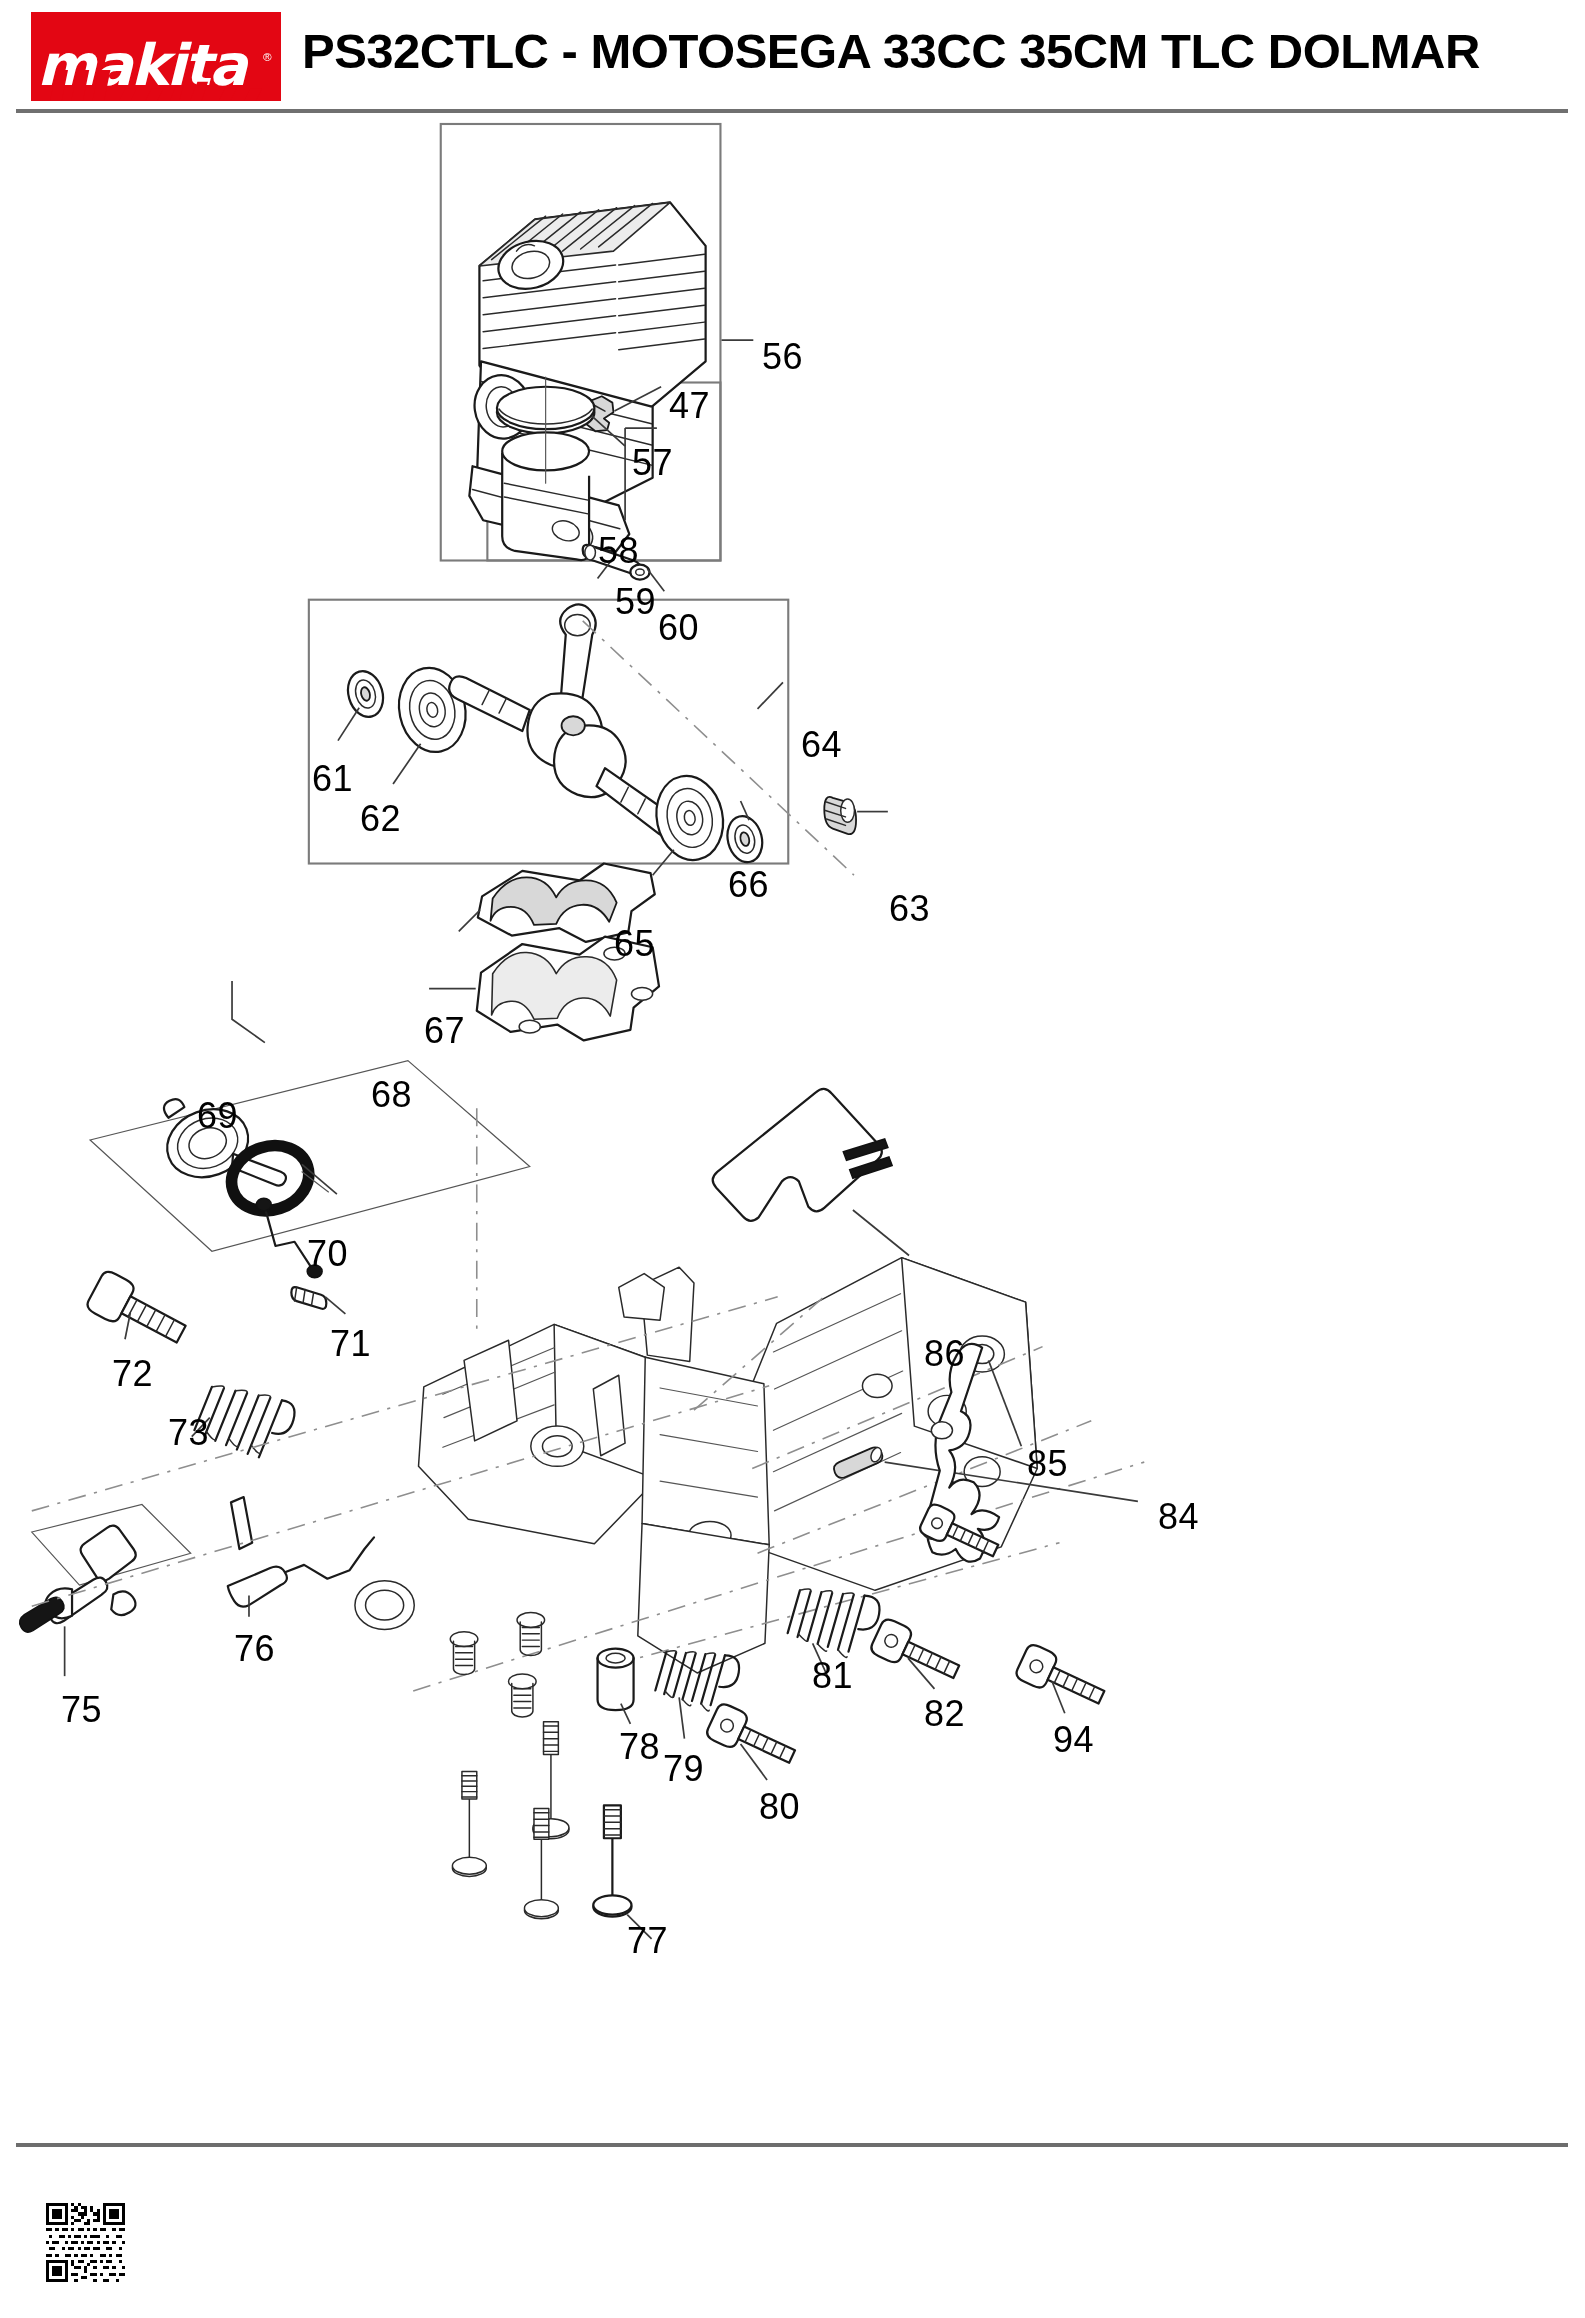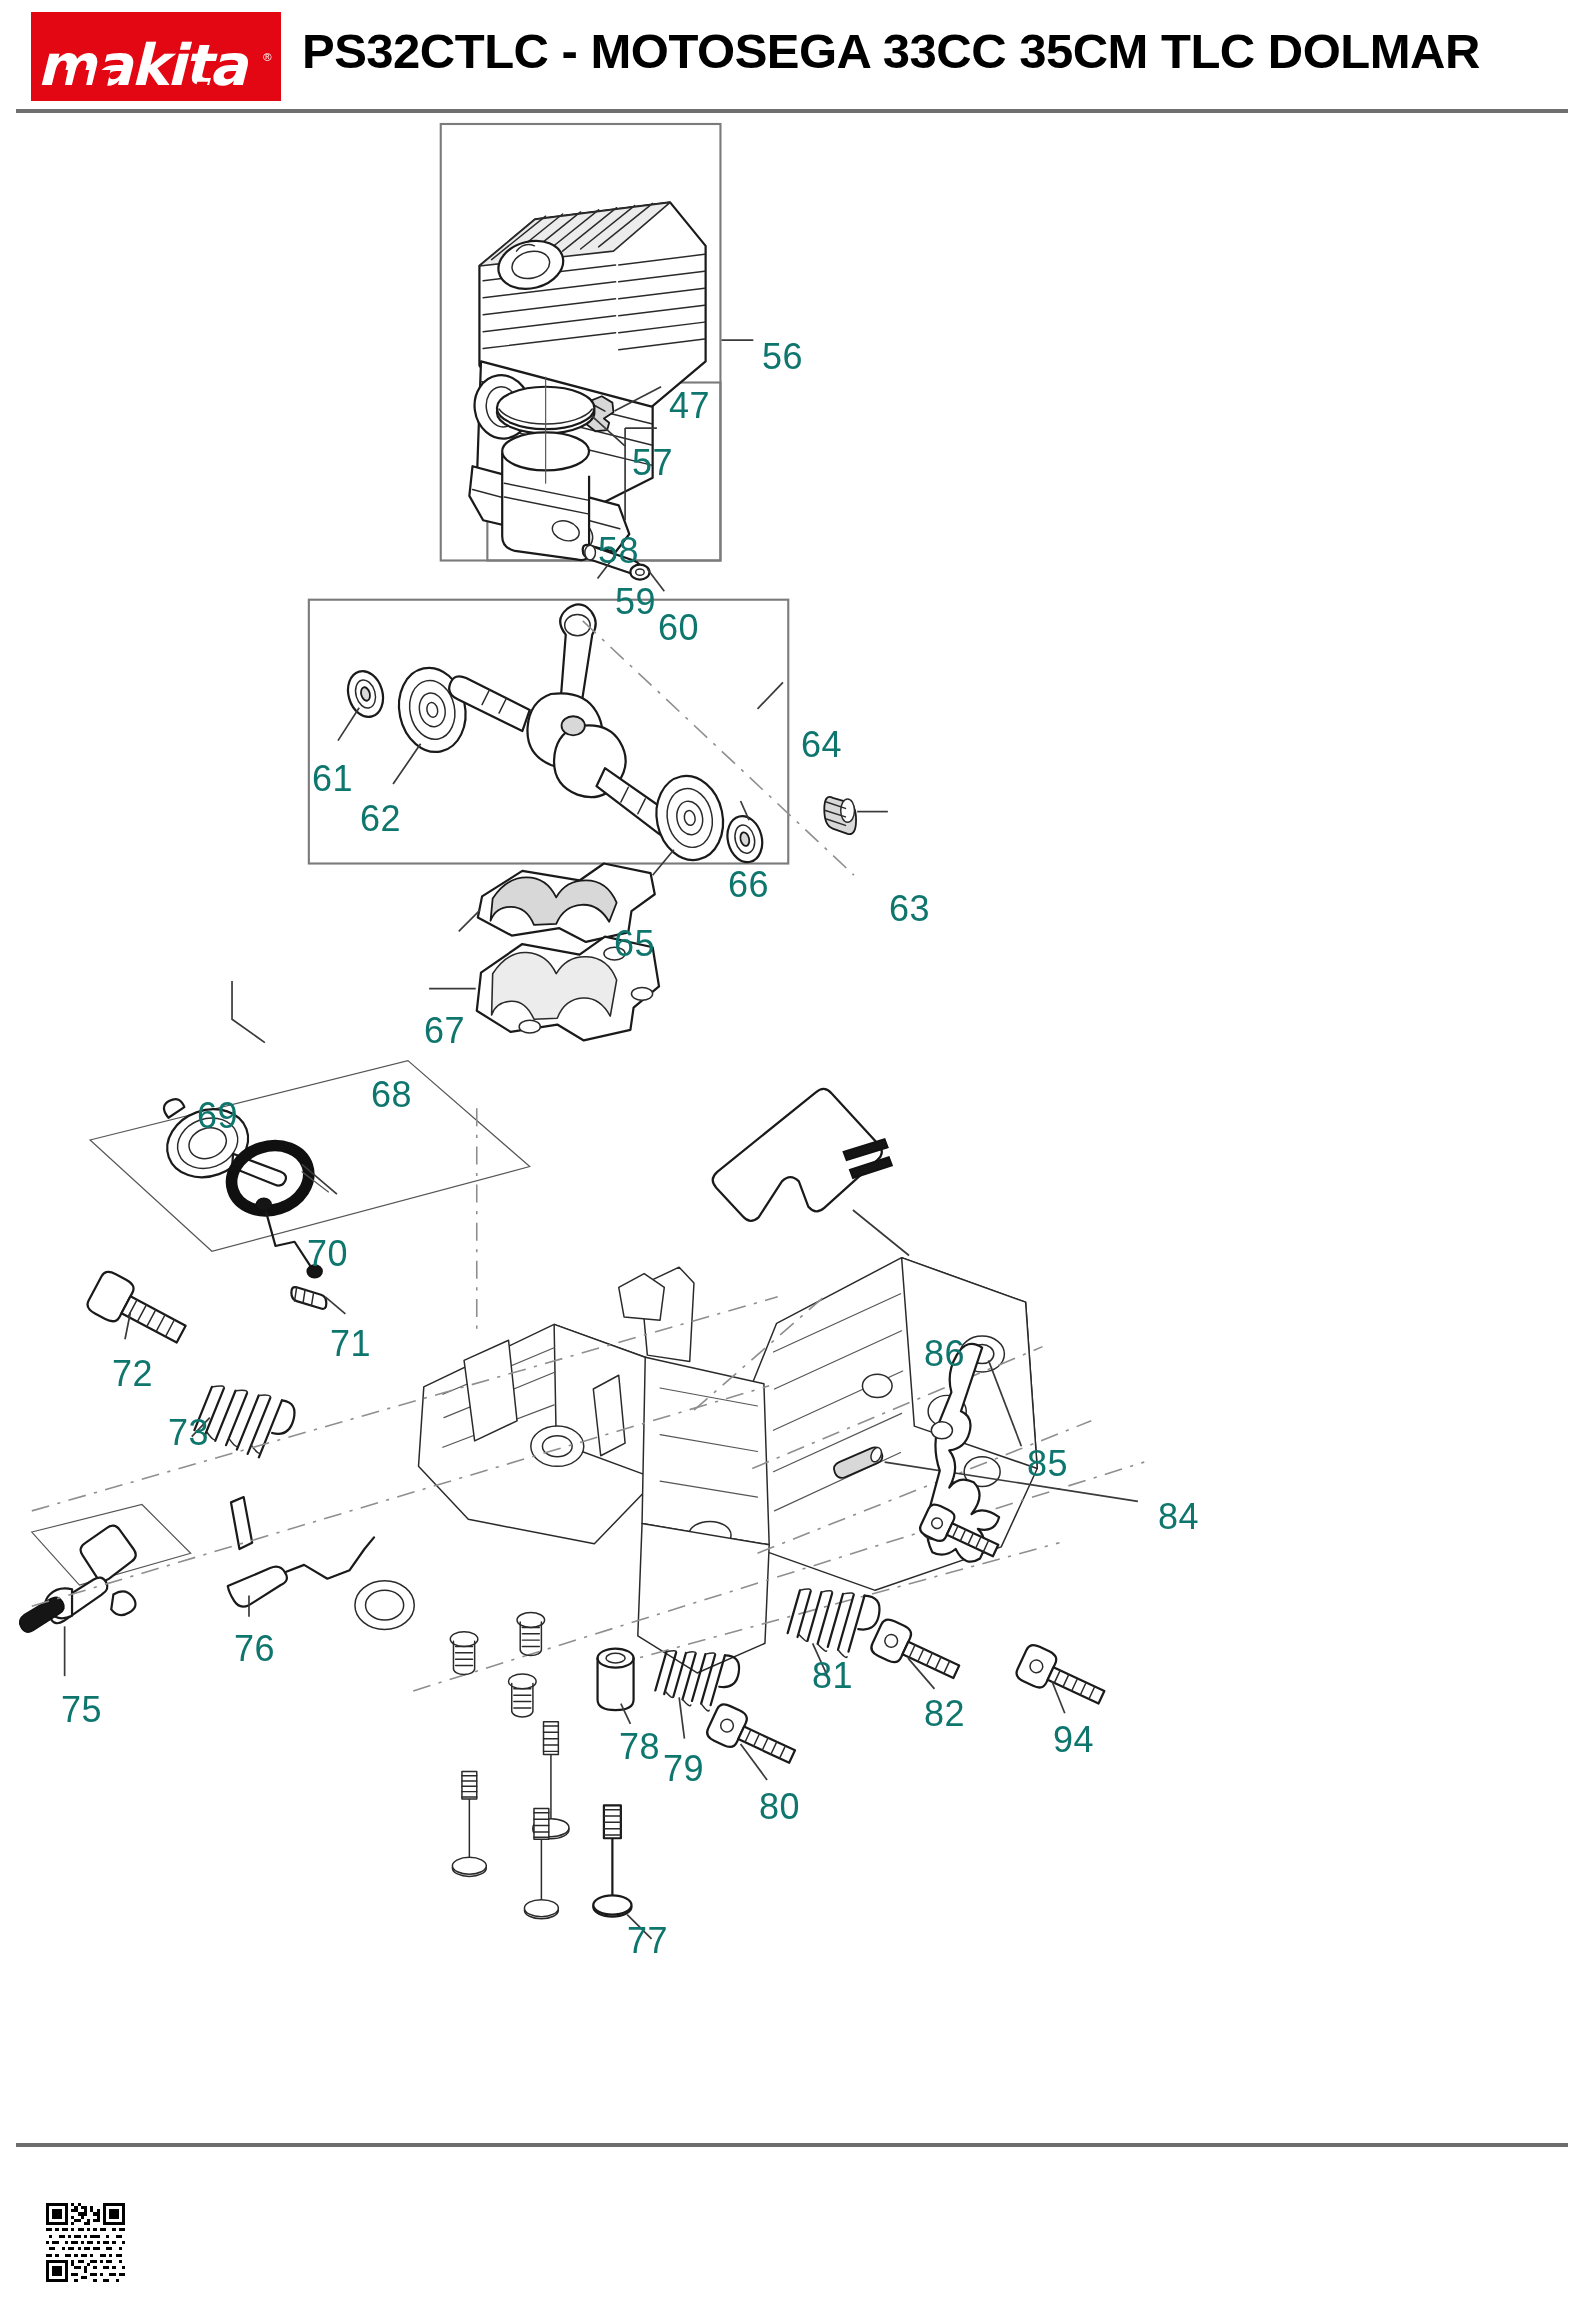--- a/index.html
+++ b/index.html
@@ -23,21 +23,21 @@
          letter-spacing:-0.5px;white-space:nowrap;
          font-family:Liberation Sans, sans-serif;}
   #header-rule{position:absolute;left:16px;top:109px;width:1552px;height:3.7px;
                background:#707070;}
 
   
   #canvas{position:absolute;left:0;top:112px;width:1585px;height:2019px;}
   #canvas svg{display:block;width:1585px;height:2019px;}
 
   
-  .callout{position:absolute;font-size:36px;line-height:36px;color:#0f766e;
+  .callout{position:absolute;font-size:36px;line-height:36px;color:#000000;
            font-family:"Liberation Sans","DejaVu Sans",sans-serif;
            white-space:nowrap;letter-spacing:0.5px;}
 
   
   #footer{position:absolute;left:0;top:2131px;width:1585px;height:188px;}
   #footer-rule{position:absolute;left:16px;top:11.7px;width:1552px;height:4.2px;
                background:#6d6d6d;}
   #qr{position:absolute;left:46px;top:72px;width:79px;height:79px;}
   #page-label{position:absolute;left:0;top:100px;width:1585px;text-align:center;
               font-style:italic;font-size:21px;color:#222;

